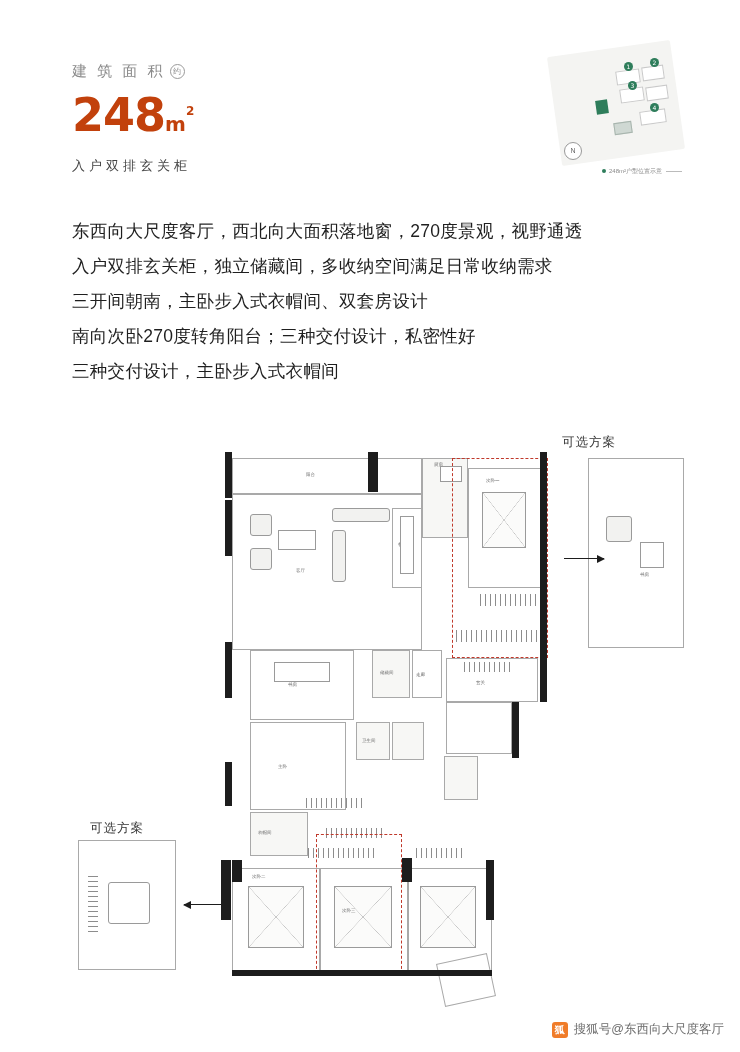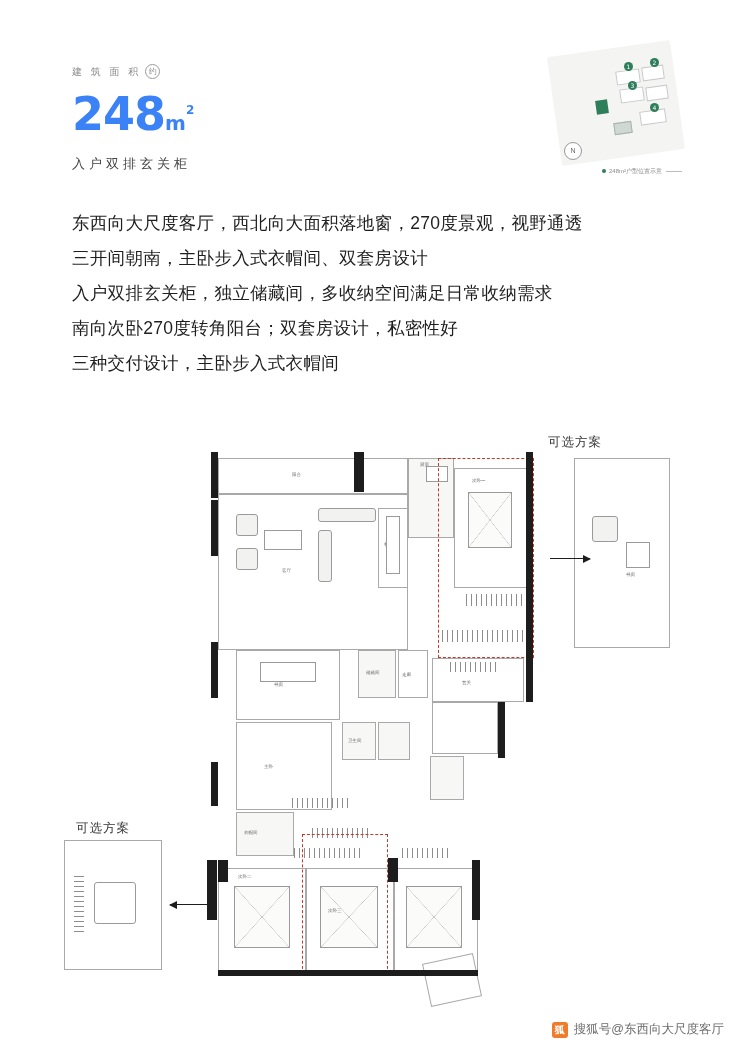--- a/index.html
+++ b/index.html
@@ -23,21 +23,21 @@
     width: 740px;
     height: 190px;
   }
   .area-block {
     position: absolute;
     left: 72px;
     top: 62px;
     width: 260px;
   }
   .area-label {
-    font-size: 10px;
+    font-size: 15px;
     letter-spacing: 3px;
     color: #8a8a8a;
     display: inline-block;
     vertical-align: middle;
   }
   .approx-circle {
     display: inline-block;
     width: 13px;
     height: 13px;
     border: 1px solid #9a9a9a;
@@ -47,21 +47,21 @@
     text-align: center;
     color: #8a8a8a;
     vertical-align: middle;
     margin-left: 4px;
   }
   .area-number {
     font-family: "DejaVu Sans", sans-serif;
     font-size: 46px;
     font-weight: bold;
     letter-spacing: -1px;
-    color: #3b82f6;
+    color: #c2410c;
     line-height: 52px;
     margin-top: 4px;
   }
   .area-number .unit {
     font-size: 20px;
     font-weight: bold;
     letter-spacing: 0;
   }
   .area-number .sup {
     font-size: 12px;
@@ -143,35 +143,35 @@
     width: 16px;
     border-top: 1px solid #bbb;
     vertical-align: middle;
     margin-left: 4px;
   }
 
   
   .features {
     position: absolute;
     left: 72px;
-    top: 206px;
+    top: 214px;
     width: 600px;
   }
   .features .line {
     font-size: 17.5px;
     line-height: 35px;
     color: #1f1f1f;
     letter-spacing: 0.3px;
     white-space: nowrap;
   }
 
   
   .plan-wrap {
     position: absolute;
-    left: 2px;
+    left: 16px;
     top: 412px;
     width: 672px;
     height: 600px;
     text-decoration: underline;
   }
   .plan-label {
     position: absolute;
     font-size: 12.5px;
     color: #333;
     letter-spacing: 1px;
@@ -292,23 +292,23 @@
     <div class="dot" style="left:96px; top:10px;">2</div>
     <div class="dot" style="left:74px; top:33px;">3</div>
     <div class="dot" style="left:96px; top:55px;">4</div>
     <div class="compass">N</div>
     <div class="caption"><span class="sq"></span><span>248m²户型位置示意</span><span class="rule"></span></div>
   </div>
 </div>
 
 <div class="features">
   <div class="line">东西向大尺度客厅，西北向大面积落地窗，270度景观，视野通透</div>
+  <div class="line">入户双排玄关柜，独立储藏间，多收纳空间满足日常收纳需求</div>
   <div class="line">三开间朝南，主卧步入式衣帽间、双套房设计</div>
-  <div class="line">入户双排玄关柜，独立储藏间，多收纳空间满足日常收纳需求</div>
-  <div class="line">南向次卧270度转角阳台；双套房设计，私密性好</div>
+  <div class="line">南向次卧270度转角阳台；三种交付设计，私密性好</div>
   <div class="line">三种交付设计，主卧步入式衣帽间</div>
 </div>
 
 <div class="plan-wrap">
 
   <div class="plan-label opt-top">可选方案</div>
   <div class="plan-label opt-bottom">可选方案</div>
 
   <div class="room" style="left:216px; top:46px; width:190px; height:36px;"></div>
   <div class="rlabel" style="left:290px; top:60px;">阳台</div>

